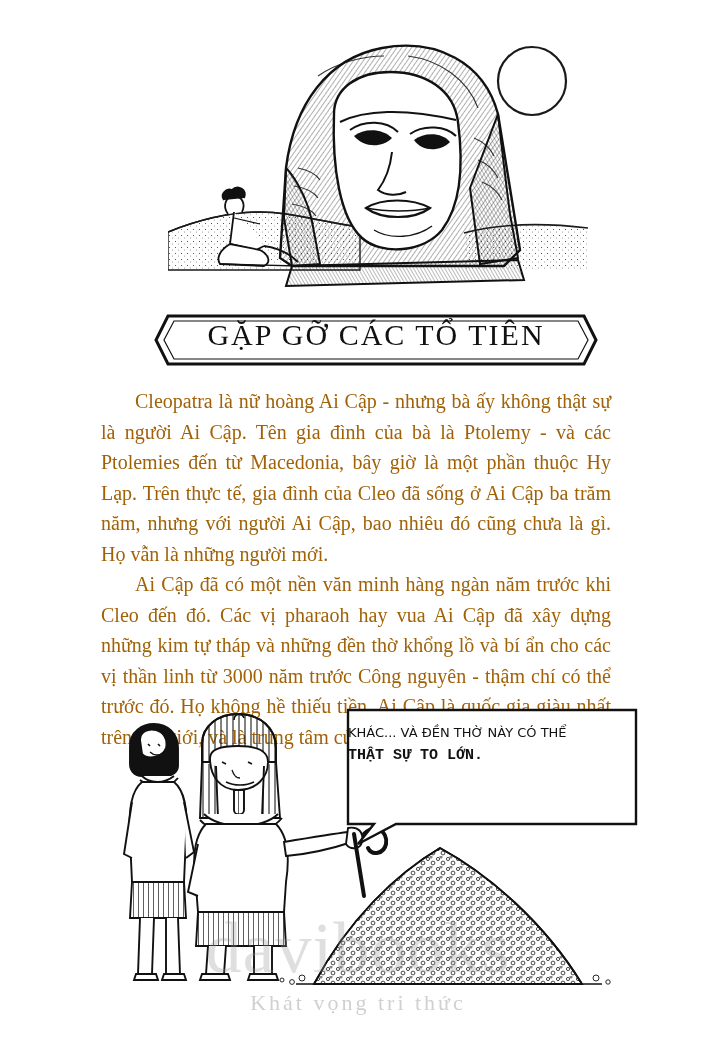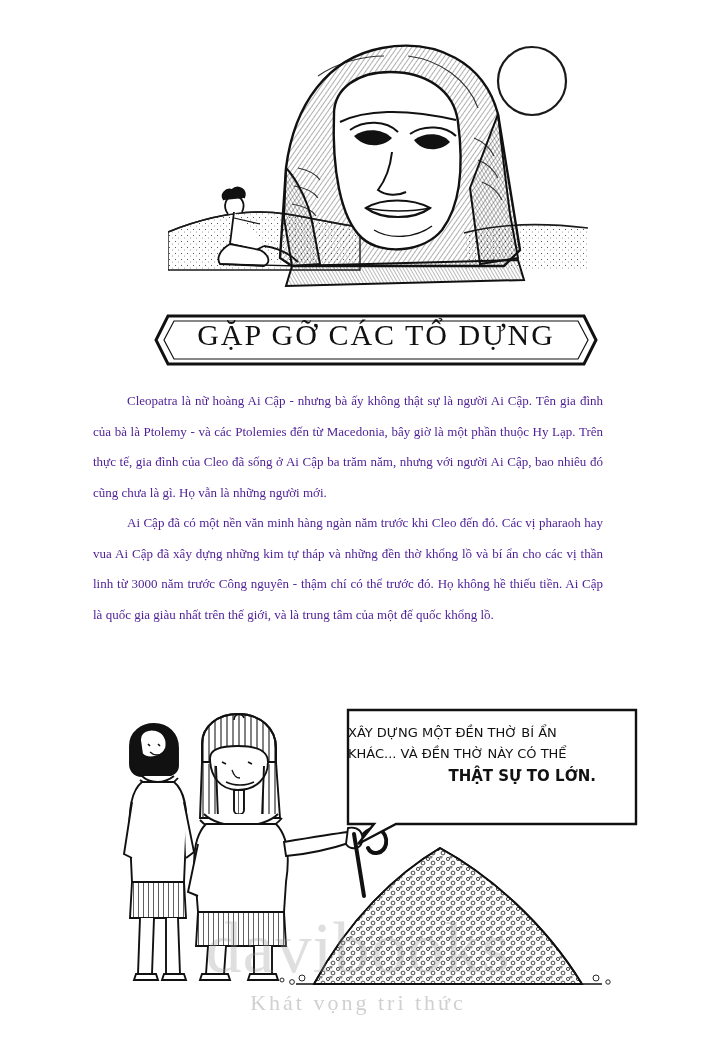--- a/index.html
+++ b/index.html
@@ -55,27 +55,27 @@
     font-size: 30px;
     letter-spacing: 2px;
     font-weight: 400;
     color: #111;
     white-space: nowrap;
   }
 
   
   .body-text {
     position: absolute;
-    left: 93px;
+    left: 101px;
     top: 386px;
     width: 510px;
-    font-size: 13px;
+    font-size: 20px;
     line-height: 30.5px;
     text-align: justify;
-    color: #4c1d95;
+    color: #a16207;
   }
   .body-text p {
     margin: 0;
     text-indent: 34px;
   }
 
   
   .bottom-illo {
     position: absolute;
     left: 96px;
@@ -94,22 +94,23 @@
     font-family: "DejaVu Sans", sans-serif;
     font-size: 13px;
     line-height: 21px;
     color: #111;
     text-align: left;
   }
   .speech-bubble-text .emph {
     font-weight: bold;
     font-size: 15px;
     display: block;
-    text-align: right;
+    text-align: left;
     margin-top: 2px;
+    font-family: Liberation Mono, monospace;
   }
 
   
   .watermark {
     position: absolute;
     left: 0;
     right: 0;
     top: 912px;
     text-align: center;
     pointer-events: none;
@@ -209,21 +210,21 @@
         <path d="M66,200 L92,206" stroke-width="1.2"></path>
       </g>
     </svg>
   </div>
 
   <div class="title-banner">
     <svg class="banner-frame" width="452" height="56" viewBox="0 0 452 56" xmlns="http://www.w3.org/2000/svg">
       <path d="M18,4 L434,4 L446,28 L434,52 L18,52 L6,28 Z" fill="#ffffff" stroke="#111" stroke-width="3"></path>
       <path d="M24,9 L428,9 L438,28 L428,47 L24,47 L14,28 Z" fill="none" stroke="#111" stroke-width="1.2"></path>
     </svg>
-    <div class="chapter-title">GẶP GỠ CÁC TỔ DỰNG</div>
+    <div class="chapter-title">GẶP GỠ CÁC TỔ TIÊN</div>
   </div>
 
   <div class="body-text">
     <p>Cleopatra là nữ hoàng Ai Cập - nhưng bà ấy không thật sự là người Ai Cập. Tên gia đình của bà là Ptolemy - và các Ptolemies đến từ Macedonia, bây giờ là một phần thuộc Hy Lạp. Trên thực tế, gia đình của Cleo đã sống ở Ai Cập ba trăm năm, nhưng với người Ai Cập, bao nhiêu đó cũng chưa là gì. Họ vẫn là những người mới.</p>
     <p>Ai Cập đã có một nền văn minh hàng ngàn năm trước khi Cleo đến đó. Các vị pharaoh hay vua Ai Cập đã xây dựng những kim tự tháp và những đền thờ khổng lồ và bí ẩn cho các vị thần linh từ 3000 năm trước Công nguyên - thậm chí có thể trước đó. Họ không hề thiếu tiền. Ai Cập là quốc gia giàu nhất trên thế giới, và là trung tâm của một đế quốc khổng lồ.</p>
   </div>
 
   <div class="bottom-illo">
     <svg width="560" height="300" viewBox="0 0 560 300" xmlns="http://www.w3.org/2000/svg">
       <defs>
@@ -315,21 +316,20 @@
         <path d="M154,268 L180,268 L182,274 L152,274 Z" fill="#fff"></path>
       </g>
 
       <g>
         <path d="M252,4 L540,4 L540,118 L300,118 L262,138 L278,118 L252,118 Z" fill="#ffffff" stroke="#111" stroke-width="2.4"></path>
       </g>
     </svg>
   </div>
 
   <div class="speech-bubble-text">
-    <div>XÂY DỰNG MỘT ĐỀN THỜ BÍ ẨN</div>
     <div>KHÁC... VÀ ĐỀN THỜ NÀY CÓ THỂ</div>
     <div class="emph">THẬT SỰ TO LỚN.</div>
   </div>
 
   <div class="watermark">
     <div class="wm-main">davibooks</div>
     <div class="wm-sub">Khát vọng tri thức</div>
   </div>
 
 </div>

